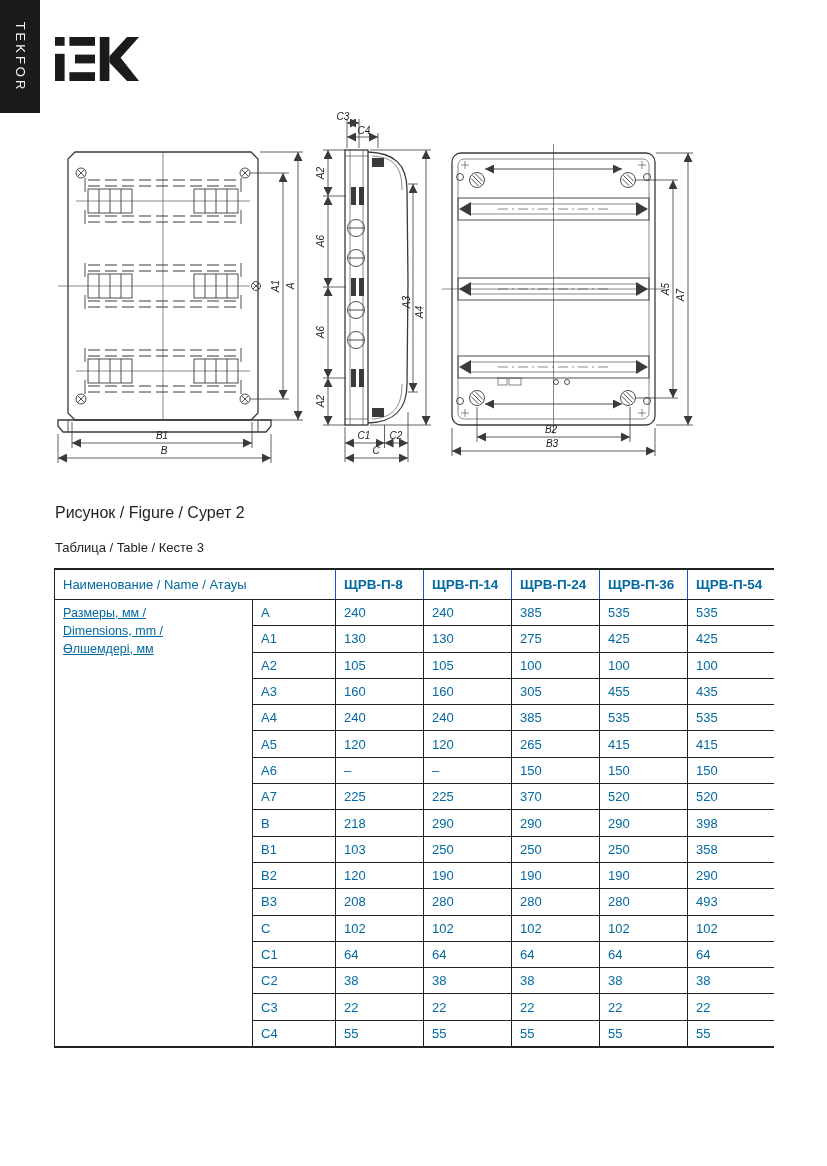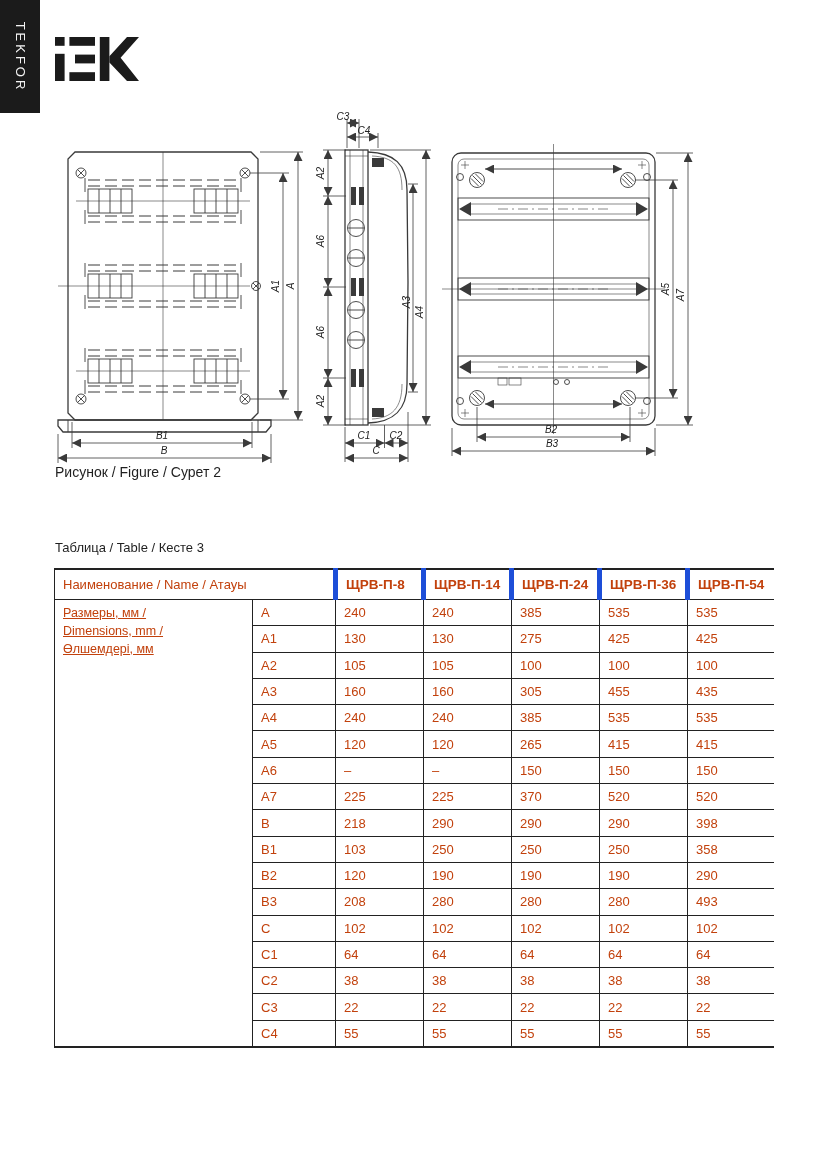--- a/index.html
+++ b/index.html
@@ -20,31 +20,31 @@
   #back-view{left:438px;top:138px;}
   .ln{fill:none;stroke:#3a3a3a;stroke-width:1.3px;}
   .md{fill:none;stroke:#3a3a3a;stroke-width:0.9px;}
   .tn{fill:none;stroke:#3a3a3a;stroke-width:0.6px;}
   .dsh{fill:none;stroke:#3a3a3a;stroke-width:1px;stroke-dasharray:12 5;}
   .dim{fill:none;stroke:#3a3a3a;stroke-width:0.8px;}
   .fl{fill:#3a3a3a;stroke:none;}
   .dimlab{font-family:"Liberation Sans",sans-serif;font-style:italic;font-size:10px;fill:#222;}
 
   
-  #figure-caption{position:absolute;left:55px;top:464px;font-size:14px;}
+  #figure-caption{position:absolute;left:55px;top:504px;font-size:16px;}
   #table-title{position:absolute;left:55px;top:540px;font-size:13px;}
 
   
   #dims-table{position:absolute;left:54px;top:568px;width:719px;border-collapse:collapse;
-        table-layout:fixed;font-size:13px;color:#c2410c;
+        table-layout:fixed;font-size:13px;color:#0369a1;
         border-top:2px solid #222;border-bottom:2.5px solid #222;border-left:1.2px solid #222;}
   #dims-table th,#dims-table td{border-bottom:1px solid #222;padding:0 4px 0 8px;text-align:left;
         vertical-align:middle;overflow:hidden;white-space:nowrap;}
   #dims-table thead th{height:29px;font-weight:normal;}
-  #dims-table thead th.model-h{font-weight:bold;font-size:13.5px;border-left:5px solid #1d4ed8;}
+  #dims-table thead th.model-h{font-weight:bold;font-size:13.5px;border-left:1px solid #1d4ed8;}
   #dims-table tbody td{height:25.3px;}
   #dims-table td.group-label{vertical-align:top;padding-top:5px;font-size:12.5px;line-height:1.42;
         white-space:normal;text-decoration:underline;}
   #dims-table td.dim-cell{border-left:1px solid #222;}
   #dims-table td.val-cell{border-left:1px solid #222;}
 </style>
 </head>
 <body>
 
 <div id="page">

